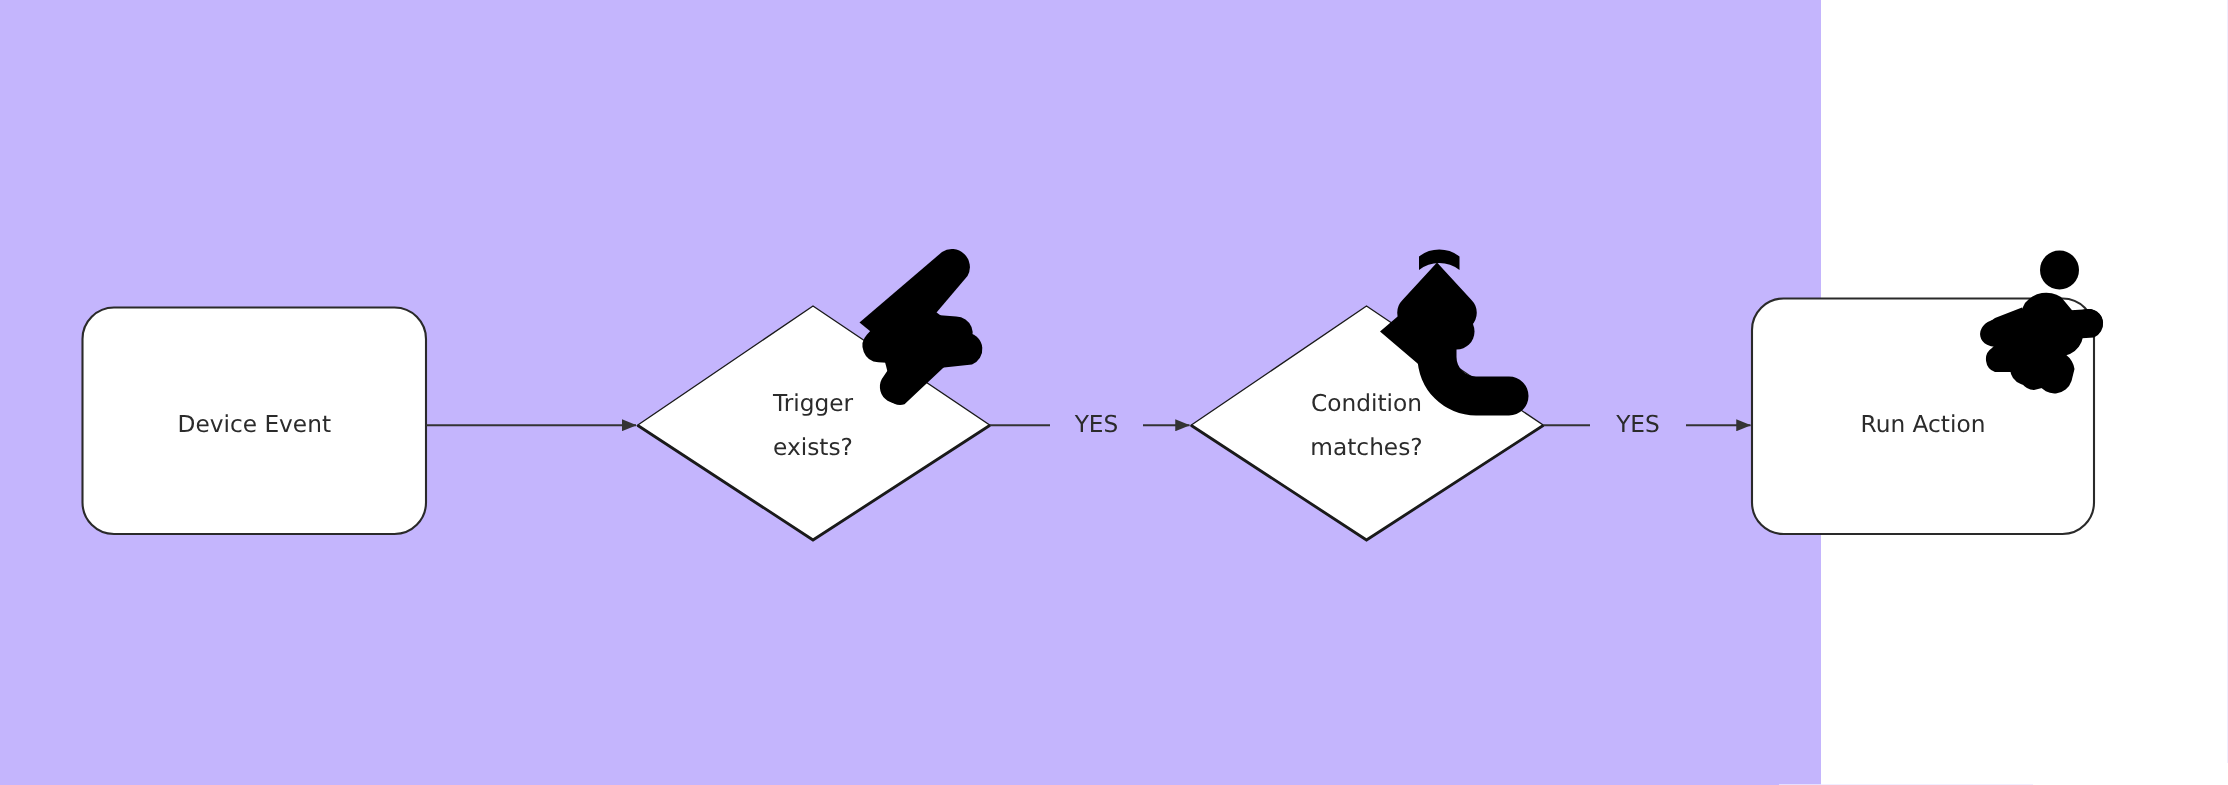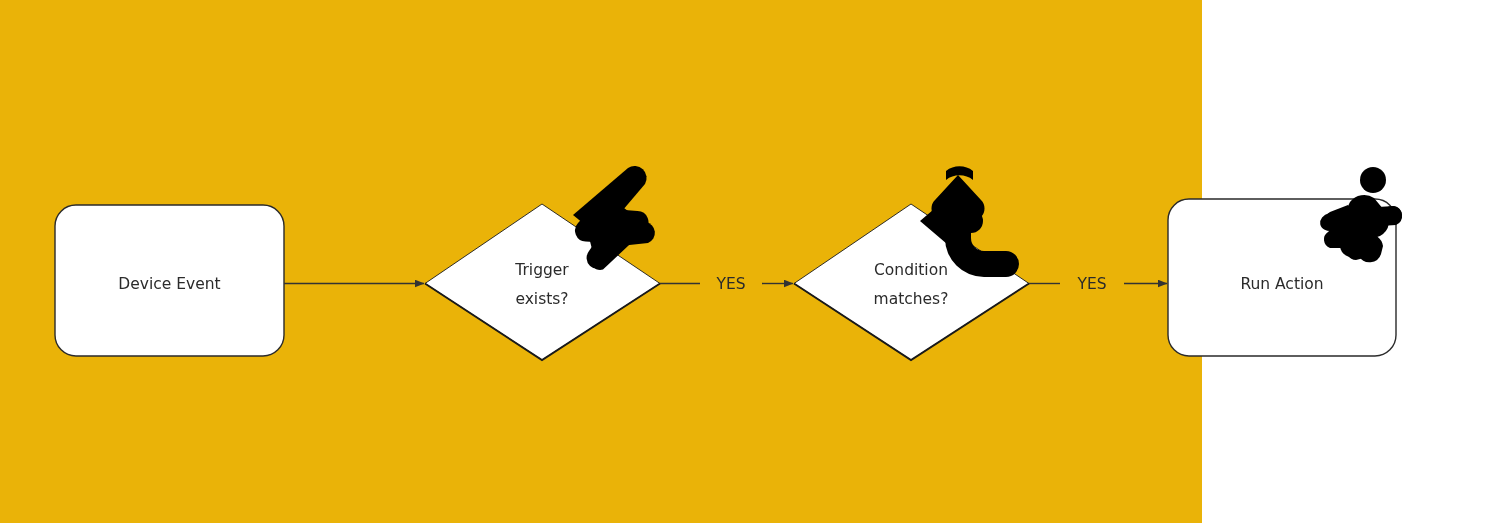--- a/index.html
+++ b/index.html
@@ -10,21 +10,22 @@
   body {
     width: 1485px;
     height: 523px;
     font-family: "DejaVu Sans", "Liberation Sans", sans-serif;
     overflow: hidden;
   }
   #canvas {
     position: relative;
     width: 1202px;
     height: 523px;
-    background: #eab308;
+    background: #c4b5fd;
+    padding-left: 12px;
   }
   #flow-svg {
     position: absolute;
     top: 0;
     left: 0;
     width: 1485px;
     height: 523px;
   }
   .node-label {
     font-family: "DejaVu Sans", "Liberation Sans", sans-serif;

